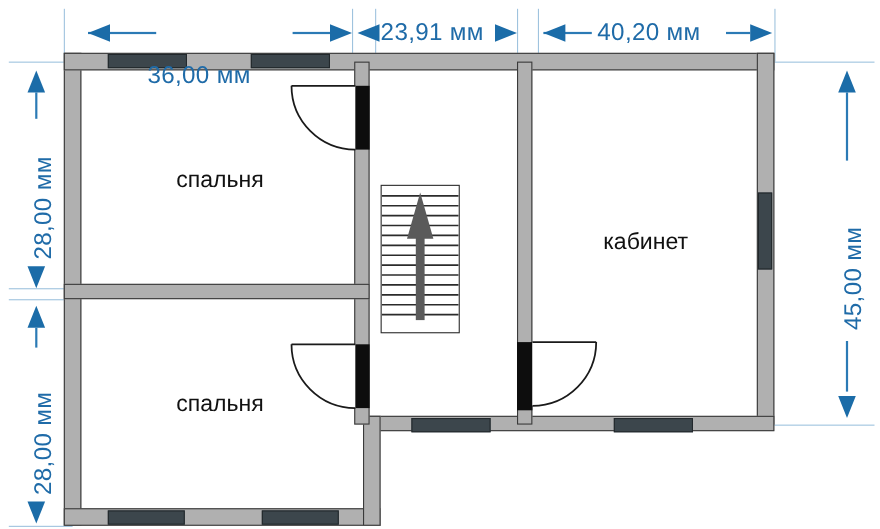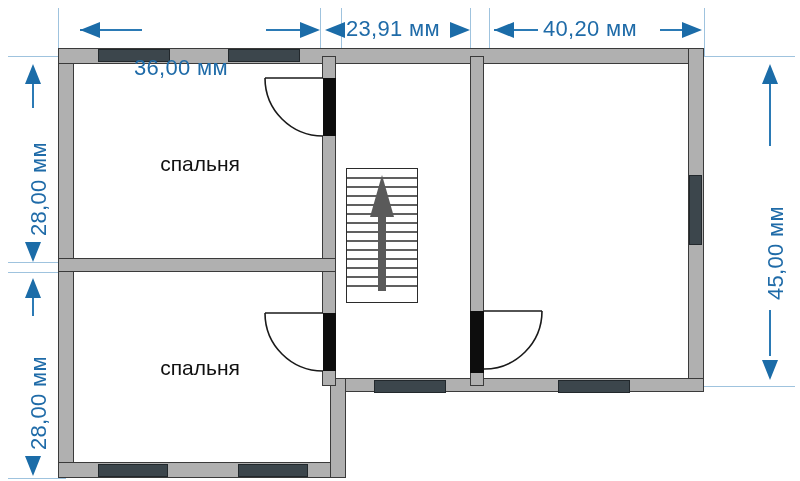--- a/index.html
+++ b/index.html
@@ -221,20 +221,21 @@
 
       <g>
         <rect x="31" y="40" width="8" height="82" fill="#5a5a5a"></rect>
         <polygon points="35,6 23,48 47,48" fill="#5a5a5a"></polygon>
       </g>
     </svg>
   </div>
 
   <div class="room-label" style="left:140px; top:152px; width:120px;">спальня</div>
   <div class="room-label" style="left:140px; top:356px; width:120px;">спальня</div>
+  <div class="room-label" style="left:527px; top:208px; width:120px;">кабинет</div>
 
   <div class="dim-line h" style="left:80px; top:29px; width:62px;"></div>
   <div class="arrow left" style="left:80px; top:22px;"></div>
   <div class="dim-text" style="left:134px; top:16px;margin-top:39px;">36,00 мм</div>
   <div class="dim-line h" style="left:266px; top:29px; width:34px;"></div>
   <div class="arrow right" style="left:300px; top:22px;"></div>
 
   <div class="arrow left" style="left:325px; top:22px;"></div>
   <div class="dim-text" style="left:346px; top:16px;">23,91 мм</div>
   <div class="arrow right" style="left:450px; top:22px;"></div>

